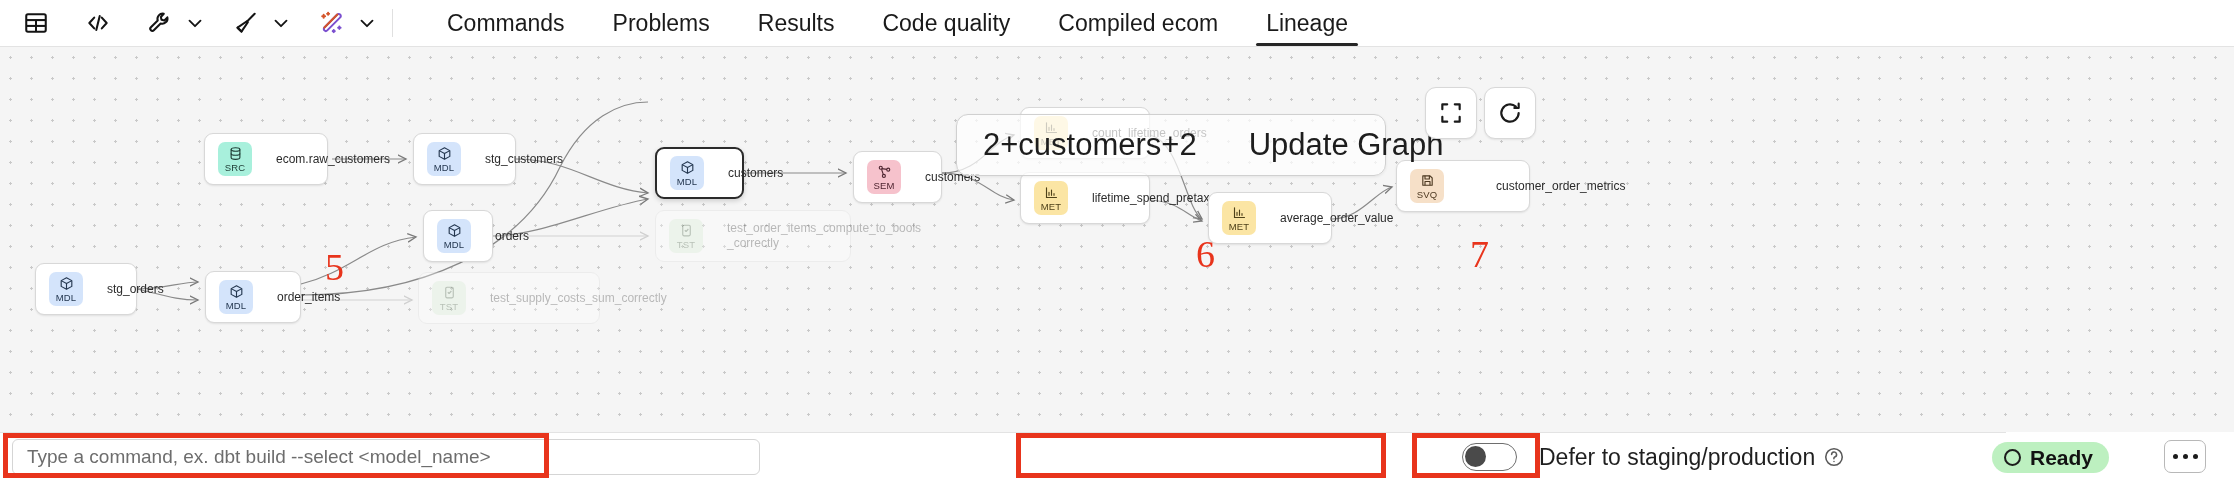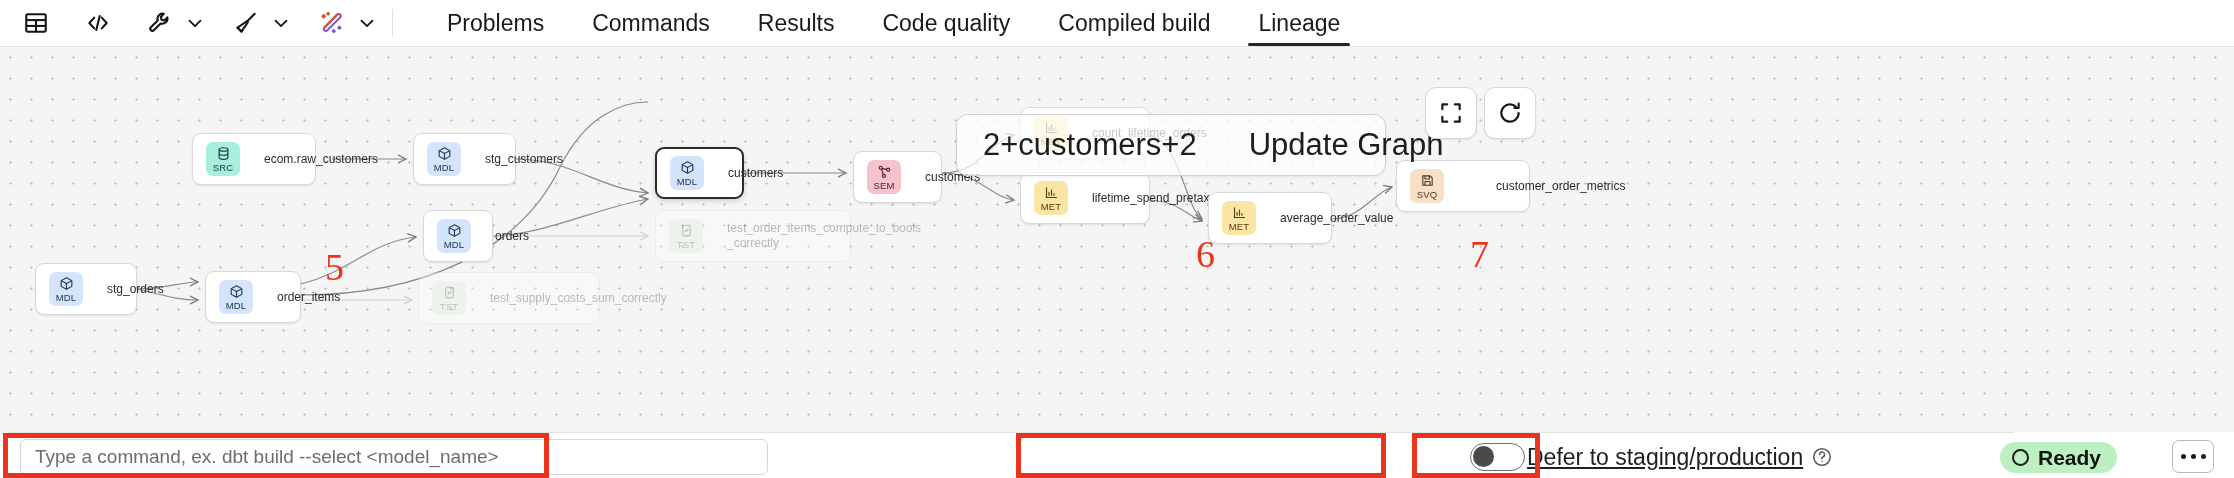--- a/index.html
+++ b/index.html
@@ -95,42 +95,42 @@
 
   .sq-btn {
     position: absolute; background: #fff; border: 1px solid #d8d8d8;
     border-radius: 11px; width: 52px; height: 52px;
     display: flex; align-items: center; justify-content: center; cursor: pointer;
     box-shadow: 0 1px 2px rgba(0,0,0,.08);
   }
 
   
   .bottombar {
-    position: absolute; top: 432px; left: 8px; width: 2006px; height: 46px;
+    position: absolute; top: 432px; left: 0; width: 2006px; height: 46px;
     background: #fff; border-top: 1px solid #e3e3e3;
     display: flex; align-items: center;
   }
   .cmd-input {
     position: absolute; left: 12px; top: 6px; width: 748px; height: 36px;
     border: 1px solid #d5d5d5; border-radius: 6px; background: #fff;
     font-size: 19px; color: #5c5c5c; padding: 0 14px;
     font-family: "Liberation Sans", sans-serif;
   }
   .cmd-input::placeholder { color: #6d6d6d; }
   .defer-wrap { position: absolute; left: 1462px; top: 10px; display: flex; align-items: center; }
   .toggle {
     width: 55px; height: 28px; border-radius: 14px;
     border: 1.5px solid #6e6e6e; background: #fff;
     position: relative; cursor: pointer; flex: 0 0 auto;
   }
   .toggle .knob {
     position: absolute; left: 2px; top: 2px; width: 21px; height: 21px;
     border-radius: 50%; background: #4a4a4a;
   }
-  .defer-label { font-size: 23px; color: #1f1f1f; margin-left: 2px; white-space: nowrap; text-decoration: underline; }
+  .defer-label { font-size: 23px; color: #1f1f1f; margin-left: 22px; white-space: nowrap; }
   .help-icon { margin-left: 8px; display: flex; align-items: center; cursor: pointer; }
   .ready-badge {
     position: absolute; left: 1992px; top: 9px;
     height: 31px; background: #bdf0c0; border-radius: 16px;
     display: flex; align-items: center; padding: 0 16px 0 12px; cursor: pointer;
   }
   .ready-dot {
     width: 17px; height: 17px; border-radius: 50%;
     border: 2px solid #1c1c1c; margin-right: 9px; flex: 0 0 auto;
   }
@@ -211,25 +211,25 @@
       <div class="chev">
         <svg width="22" height="22" viewBox="0 0 24 24" fill="none" stroke="#141414" stroke-width="2" stroke-linecap="round" stroke-linejoin="round">
             <polyline points="6,9.5 12,15.5 18,9.5"></polyline>
           </svg>
       </div>
 
       <div class="divider-v"></div>
     </div>
 
     <div class="tabs">
+      <div class="tab">Commands</div>
       <div class="tab">Problems</div>
-      <div class="tab">Commands</div>
       <div class="tab">Results</div>
       <div class="tab">Code quality</div>
-      <div class="tab">Compiled build</div>
+      <div class="tab">Compiled ecom</div>
       <div class="tab active">Lineage</div>
     </div>
   </div>
 
   <div class="canvas">
 
     <svg class="edges" viewBox="0 0 2234 385" preserveAspectRatio="none">
       <defs>
         <marker id="ah" markerWidth="9" markerHeight="9" refX="7" refY="4.5" orient="auto">
           <path d="M0,1 L7,4.5 L0,8" fill="none" stroke="#7a7a7a" stroke-width="1.1"></path>
@@ -252,21 +252,21 @@
         <path d="M1150,88 C1180,95 1185,160 1202,172" marker-end="url(#ah)"></path>
         <path d="M1150,153 C1180,155 1185,168 1202,174" marker-end="url(#ah)"></path>
         <path d="M1332,172 C1360,172 1375,145 1392,140" marker-end="url(#ah)"></path>
       </g>
       <g fill="none" stroke="#d2d2d2" stroke-width="1.2">
         <path d="M493,189 L648,189" marker-end="url(#ahf)"></path>
         <path d="M301,253 L412,253" marker-end="url(#ahf)"></path>
       </g>
     </svg>
 
-    <div class="node" style="left:192px; top:86px; width:124px;">
+    <div class="node" style="left:204px; top:86px; width:124px;">
       <div class="badge b-src">
         <span class="bico"><svg width="15" height="15" viewBox="0 0 24 24" fill="none" stroke="#1d3b33" stroke-width="1.8">
               <ellipse cx="12" cy="5.5" rx="7" ry="2.8"></ellipse>
               <path d="M5 5.5v13c0 1.5 3.1 2.8 7 2.8s7-1.3 7-2.8v-13"></path>
               <path d="M5 12c0 1.5 3.1 2.8 7 2.8s7-1.3 7-2.8"></path>
             </svg></span>
         <span class="btxt">SRC</span>
       </div>
       <span class="nlabel">ecom.raw_customers</span>
     </div>

